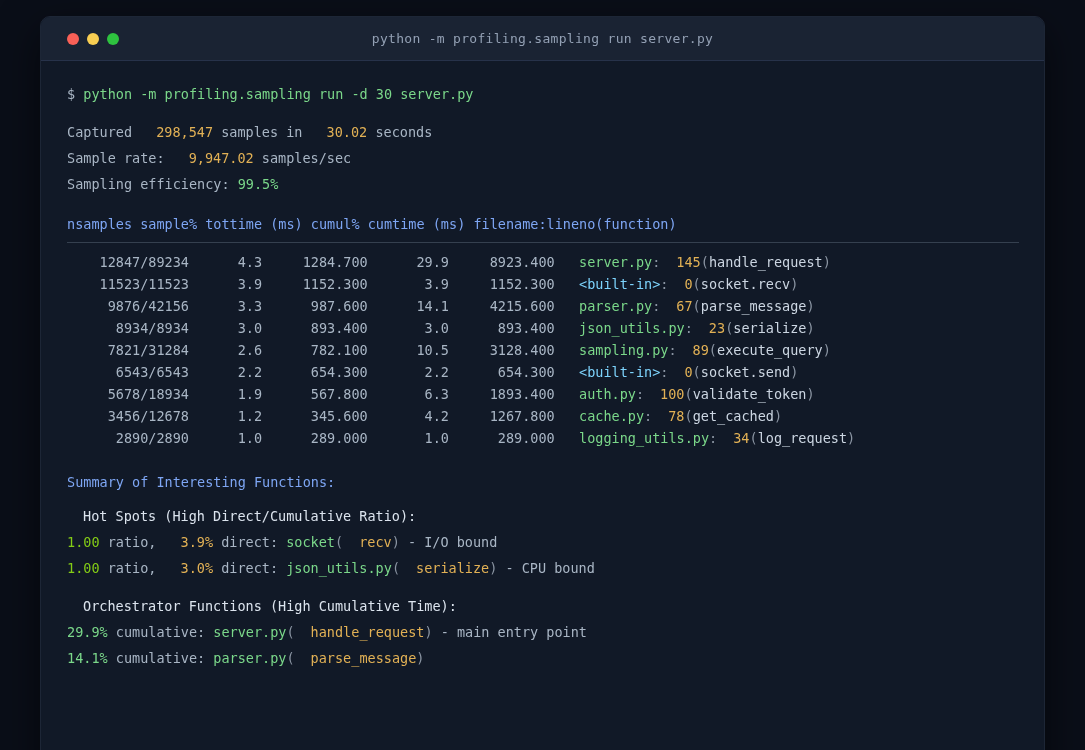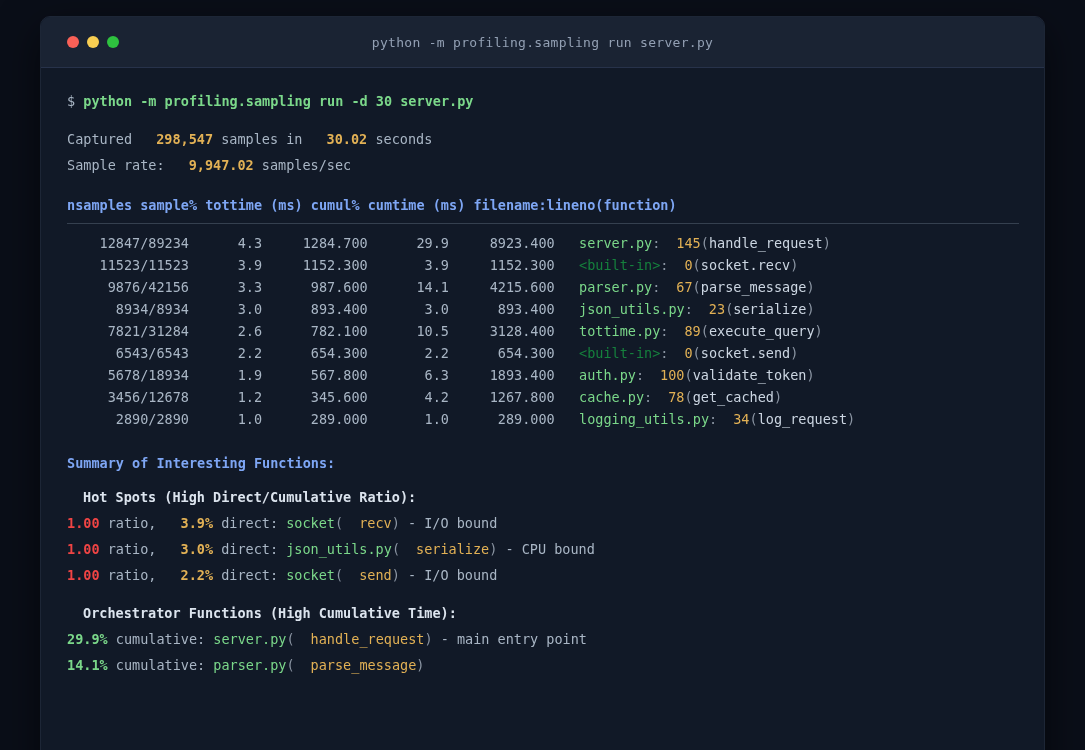--- a/index.html
+++ b/index.html
@@ -14,21 +14,21 @@
   .window {
     position: absolute; left: 40px; top: 16px;
     width: 1005px; height: 770px;
     background: #111927;
     border: 1px solid #1d2636;
     border-radius: 10px;
     box-shadow: 0 14px 42px rgba(0,0,0,0.55);
     overflow: hidden;
   }
   .titlebar {
-    height: 51px;
+    height: 44px;
     background: #1a2333;
     border-bottom: 1px solid #27324a;
     display: flex; align-items: center;
     position: relative;
   }
   .lights { display: flex; gap: 8px; padding-left: 26px; position: relative; z-index: 2; }
   .light { width: 12px; height: 12px; border-radius: 50%; display: inline-block; cursor: pointer; }
   .light.red    { background: #f96057; }
   .light.yellow { background: #f8ce52; }
   .light.green  { background: #2ec23f; }
@@ -44,61 +44,61 @@
   .row  { line-height: 22px; }
   .gap   { height: 12px; }
   .gap-s { height: 8px; }
   .gap-m { height: 16px; }
   .gap-l { height: 20px; }
   .rule { border-top: 1px solid #35404f; margin: 7px 0 8px 0; }
   .c-fg { color: #a9b6c5; }
   .c-gr { color: #7bd88a; }
   .c-yl { color: #e2b155; margin-left: 16px; }
   .c-bl { color: #7ea6f4; }
-  .c-rd { color: #ef4444; }
-  .c-cy { color: #15803d; }
+  .c-rd { color: #84cc16; }
+  .c-cy { color: #7dd3fc; }
   .c-pu { color: #8b95a3; }
   .c-fn { color: #ccd6e2; }
   .c-wt { color: #dce4ee; padding-left: 16px; }
-  .b { font-weight: bold; }
+  .b { font-weight: normal; }
 </style>
 </head>
 <body>
 
 <div class="window">
   <div class="titlebar">
     <div class="title">python -m profiling.sampling run server.py</div>
     <div class="lights">
       <span class="light red"></span>
       <span class="light yellow"></span>
       <span class="light green"></span>
     </div>
   </div>
   <div class="tbody">
       <div class="tline para"><span class="c-fg">$ </span><span class="c-gr b">python -m profiling.sampling run -d 30 server.py</span></div>
       <div class="gap"></div>
       <div class="tline para"><span class="c-fg">Captured </span><span class="c-yl b">298,547</span><span class="c-fg"> samples in </span><span class="c-yl b">30.02</span><span class="c-fg"> seconds</span></div>
       <div class="tline para"><span class="c-fg">Sample rate: </span><span class="c-yl b">9,947.02</span><span class="c-fg"> samples/sec</span></div>
+      <div class="tline para"><span class="c-fg">Sampling efficiency: </span><span class="c-gr b">99.5%</span></div>
       <div class="gap-m"></div>
       <div class="tline row"><span class="c-bl b">nsamples sample% tottime (ms) cumul% cumtime (ms) filename:lineno(function)</span></div>
       <div class="rule"></div>
       <div class="tline row"><span class="c-fg">    12847/89234      4.3     1284.700      29.9     8923.400   </span><span class="c-gr">server.py</span><span class="c-pu">:</span><span class="c-yl">145</span><span class="c-pu">(</span><span class="c-fn">handle_request</span><span class="c-pu">)</span></div>
       <div class="tline row"><span class="c-fg">    11523/11523      3.9     1152.300       3.9     1152.300   </span><span class="c-cy">&lt;built-in&gt;</span><span class="c-pu">:</span><span class="c-yl">0</span><span class="c-pu">(</span><span class="c-fn">socket.recv</span><span class="c-pu">)</span></div>
       <div class="tline row"><span class="c-fg">     9876/42156      3.3      987.600      14.1     4215.600   </span><span class="c-gr">parser.py</span><span class="c-pu">:</span><span class="c-yl">67</span><span class="c-pu">(</span><span class="c-fn">parse_message</span><span class="c-pu">)</span></div>
       <div class="tline row"><span class="c-fg">      8934/8934      3.0      893.400       3.0      893.400   </span><span class="c-gr">json_utils.py</span><span class="c-pu">:</span><span class="c-yl">23</span><span class="c-pu">(</span><span class="c-fn">serialize</span><span class="c-pu">)</span></div>
-      <div class="tline row"><span class="c-fg">     7821/31284      2.6      782.100      10.5     3128.400   </span><span class="c-gr">tottime.py</span><span class="c-pu">:</span><span class="c-yl">89</span><span class="c-pu">(</span><span class="c-fn">execute_query</span><span class="c-pu">)</span></div>
+      <div class="tline row"><span class="c-fg">     7821/31284      2.6      782.100      10.5     3128.400   </span><span class="c-gr">sampling.py</span><span class="c-pu">:</span><span class="c-yl">89</span><span class="c-pu">(</span><span class="c-fn">execute_query</span><span class="c-pu">)</span></div>
       <div class="tline row"><span class="c-fg">      6543/6543      2.2      654.300       2.2      654.300   </span><span class="c-cy">&lt;built-in&gt;</span><span class="c-pu">:</span><span class="c-yl">0</span><span class="c-pu">(</span><span class="c-fn">socket.send</span><span class="c-pu">)</span></div>
       <div class="tline row"><span class="c-fg">     5678/18934      1.9      567.800       6.3     1893.400   </span><span class="c-gr">auth.py</span><span class="c-pu">:</span><span class="c-yl">100</span><span class="c-pu">(</span><span class="c-fn">validate_token</span><span class="c-pu">)</span></div>
       <div class="tline row"><span class="c-fg">     3456/12678      1.2      345.600       4.2     1267.800   </span><span class="c-gr">cache.py</span><span class="c-pu">:</span><span class="c-yl">78</span><span class="c-pu">(</span><span class="c-fn">get_cached</span><span class="c-pu">)</span></div>
       <div class="tline row"><span class="c-fg">      2890/2890      1.0      289.000       1.0      289.000   </span><span class="c-gr">logging_utils.py</span><span class="c-pu">:</span><span class="c-yl">34</span><span class="c-pu">(</span><span class="c-fn">log_request</span><span class="c-pu">)</span></div>
       <div class="gap-l"></div>
       <div class="tline para"><span class="c-bl b">Summary of Interesting Functions:</span></div>
       <div class="gap-s"></div>
       <div class="tline para"><span class="c-wt b">Hot Spots (High Direct/Cumulative Ratio):</span></div>
       <div class="tline para"><span class="c-rd b">1.00</span><span class="c-fg"> ratio, </span><span class="c-yl b">3.9%</span><span class="c-fg"> direct: </span><span class="c-gr">socket</span><span class="c-pu">(</span><span class="c-yl">recv</span><span class="c-pu">)</span><span class="c-fg"> - I/O bound</span></div>
       <div class="tline para"><span class="c-rd b">1.00</span><span class="c-fg"> ratio, </span><span class="c-yl b">3.0%</span><span class="c-fg"> direct: </span><span class="c-gr">json_utils.py</span><span class="c-pu">(</span><span class="c-yl">serialize</span><span class="c-pu">)</span><span class="c-fg"> - CPU bound</span></div>
-      <div class="tline para"><span class="c-rd b">1.00</span><span class="c-fg"> ratio, </span><span class="c-yl b">2.2%</span><span class="c-fg"> direct: </span><span class="c-gr">socket</span><span class="c-pu">(</span><span class="c-yl">send</span><span class="c-pu">)</span><span class="c-fg"> - I/O bound</span></div>
       <div class="gap"></div>
       <div class="tline para"><span class="c-wt b">Orchestrator Functions (High Cumulative Time):</span></div>
       <div class="tline para"><span class="c-gr b">29.9%</span><span class="c-fg"> cumulative: </span><span class="c-gr">server.py</span><span class="c-pu">(</span><span class="c-yl">handle_request</span><span class="c-pu">)</span><span class="c-fg"> - main entry point</span></div>
       <div class="tline para"><span class="c-gr b">14.1%</span><span class="c-fg"> cumulative: </span><span class="c-gr">parser.py</span><span class="c-pu">(</span><span class="c-yl">parse_message</span><span class="c-pu">)</span></div>
     </div>
 </div>
 
 </body></html>

